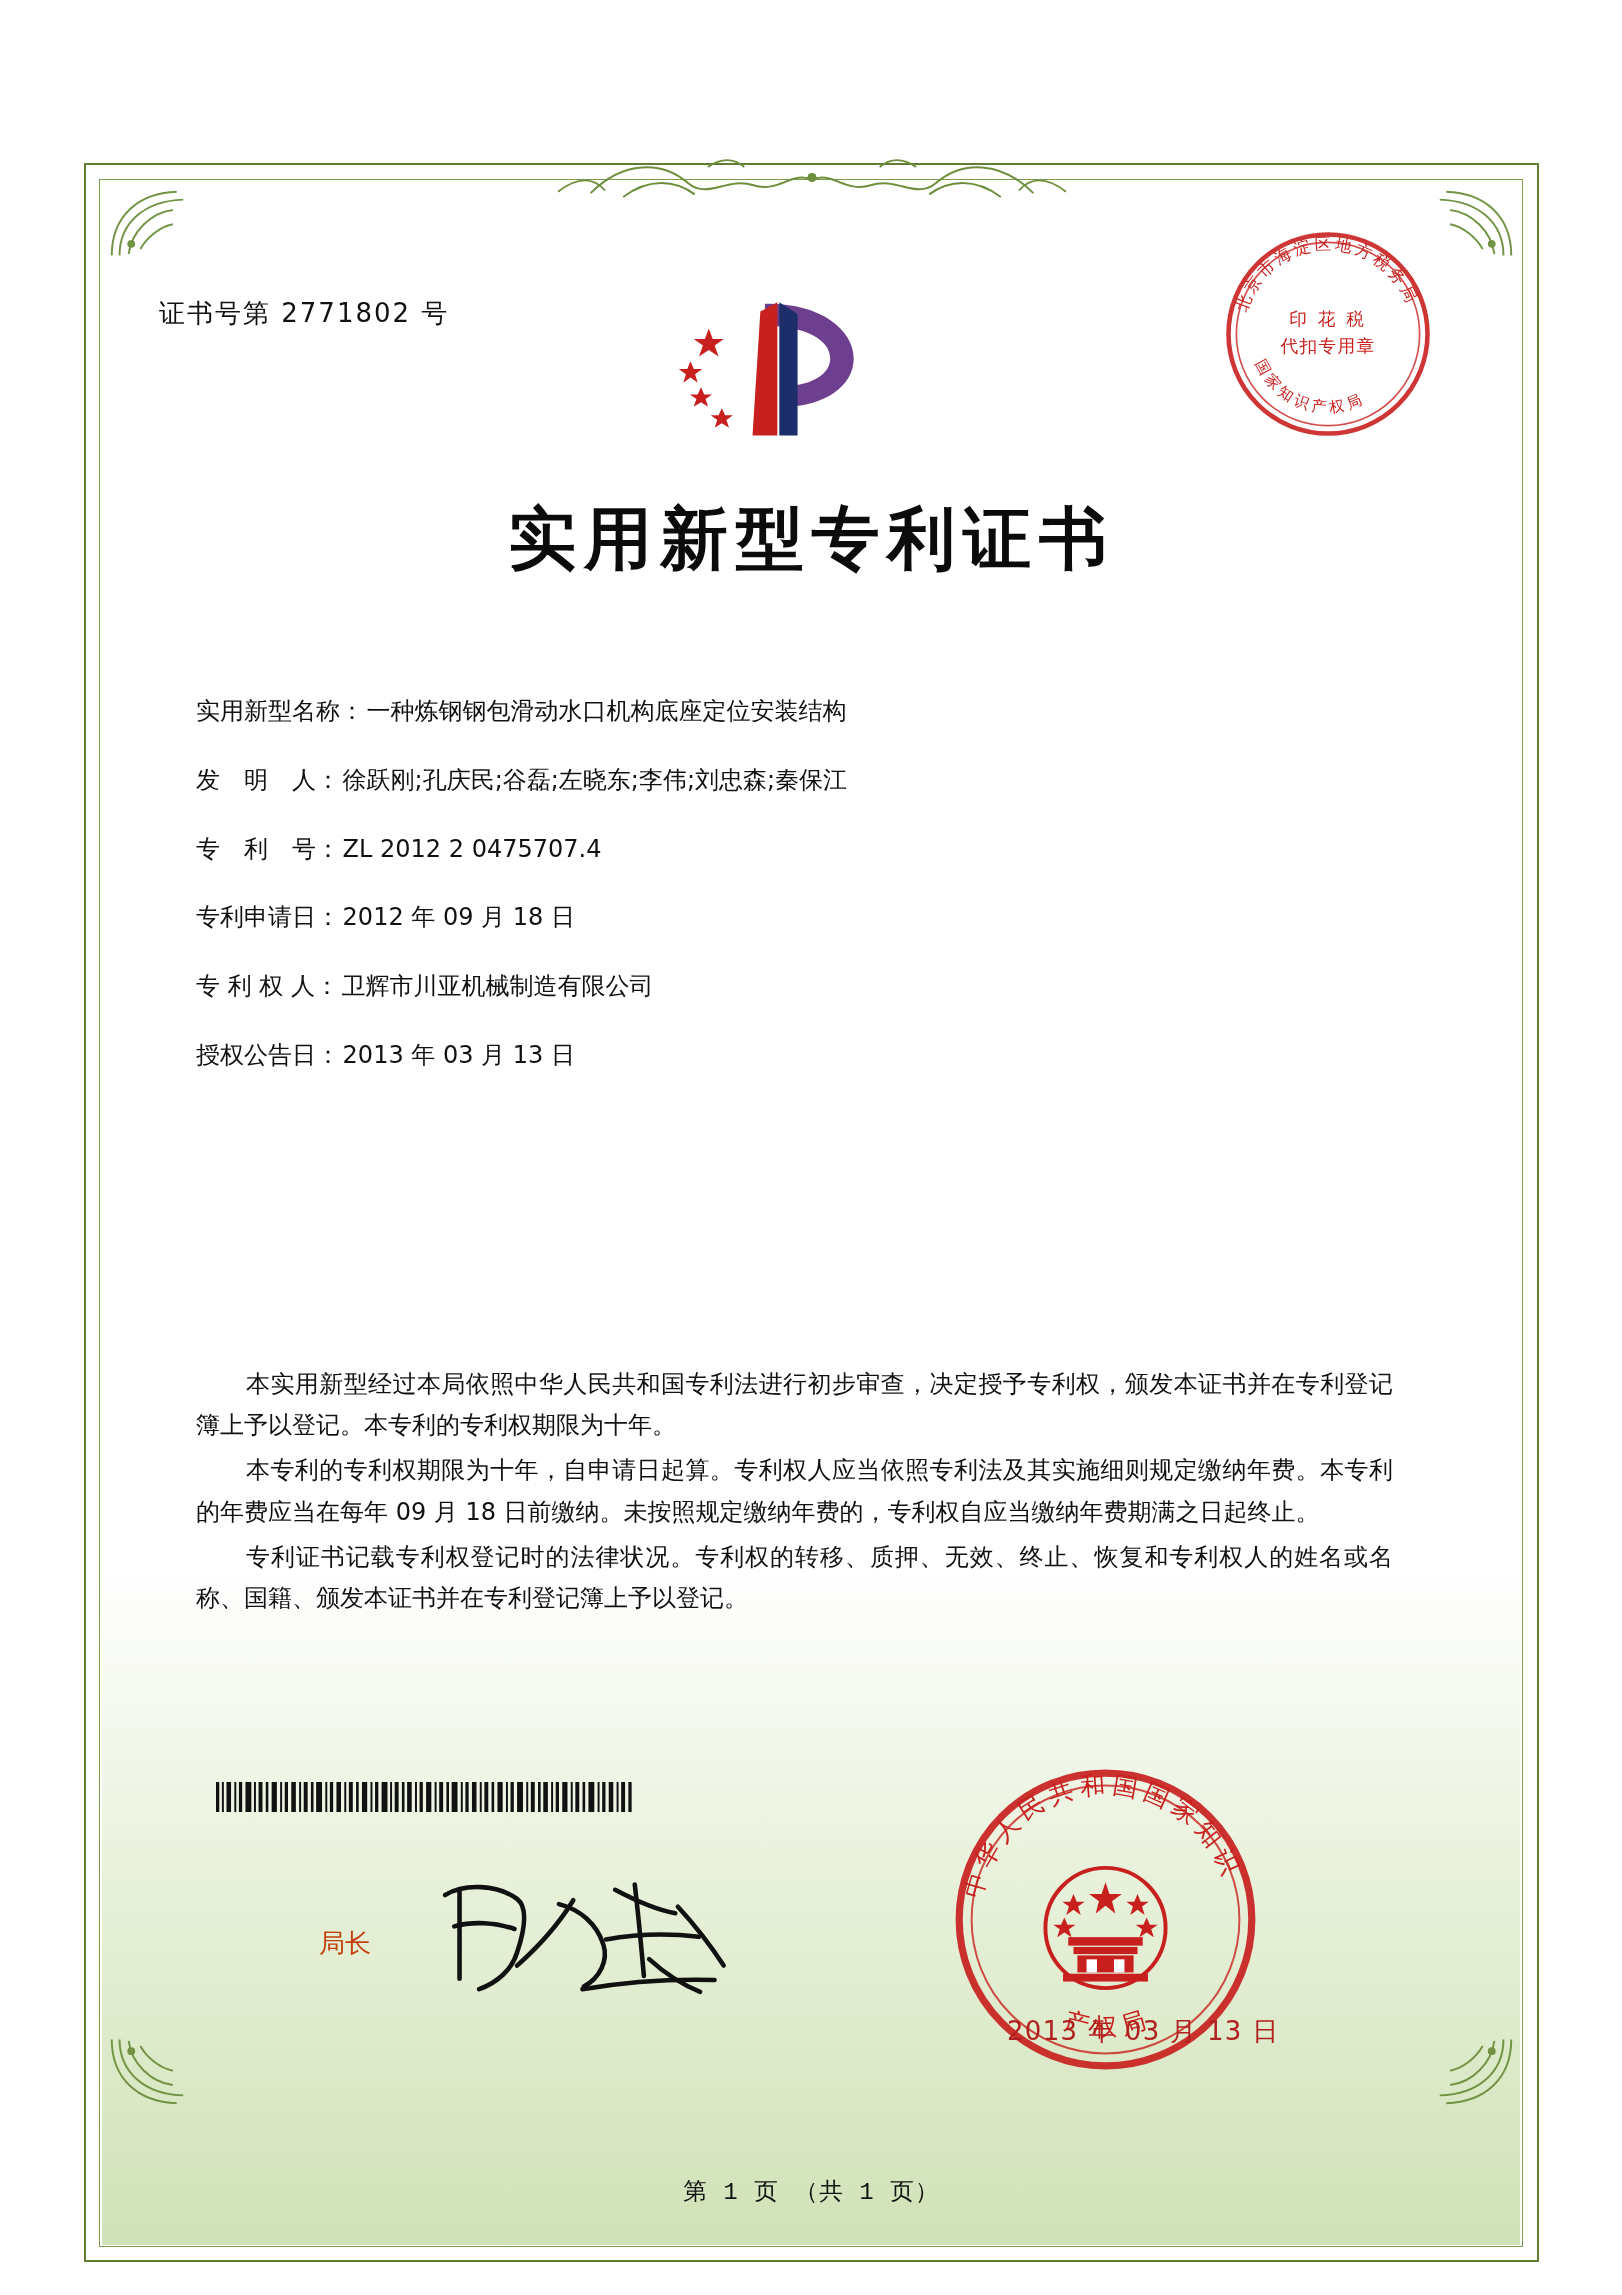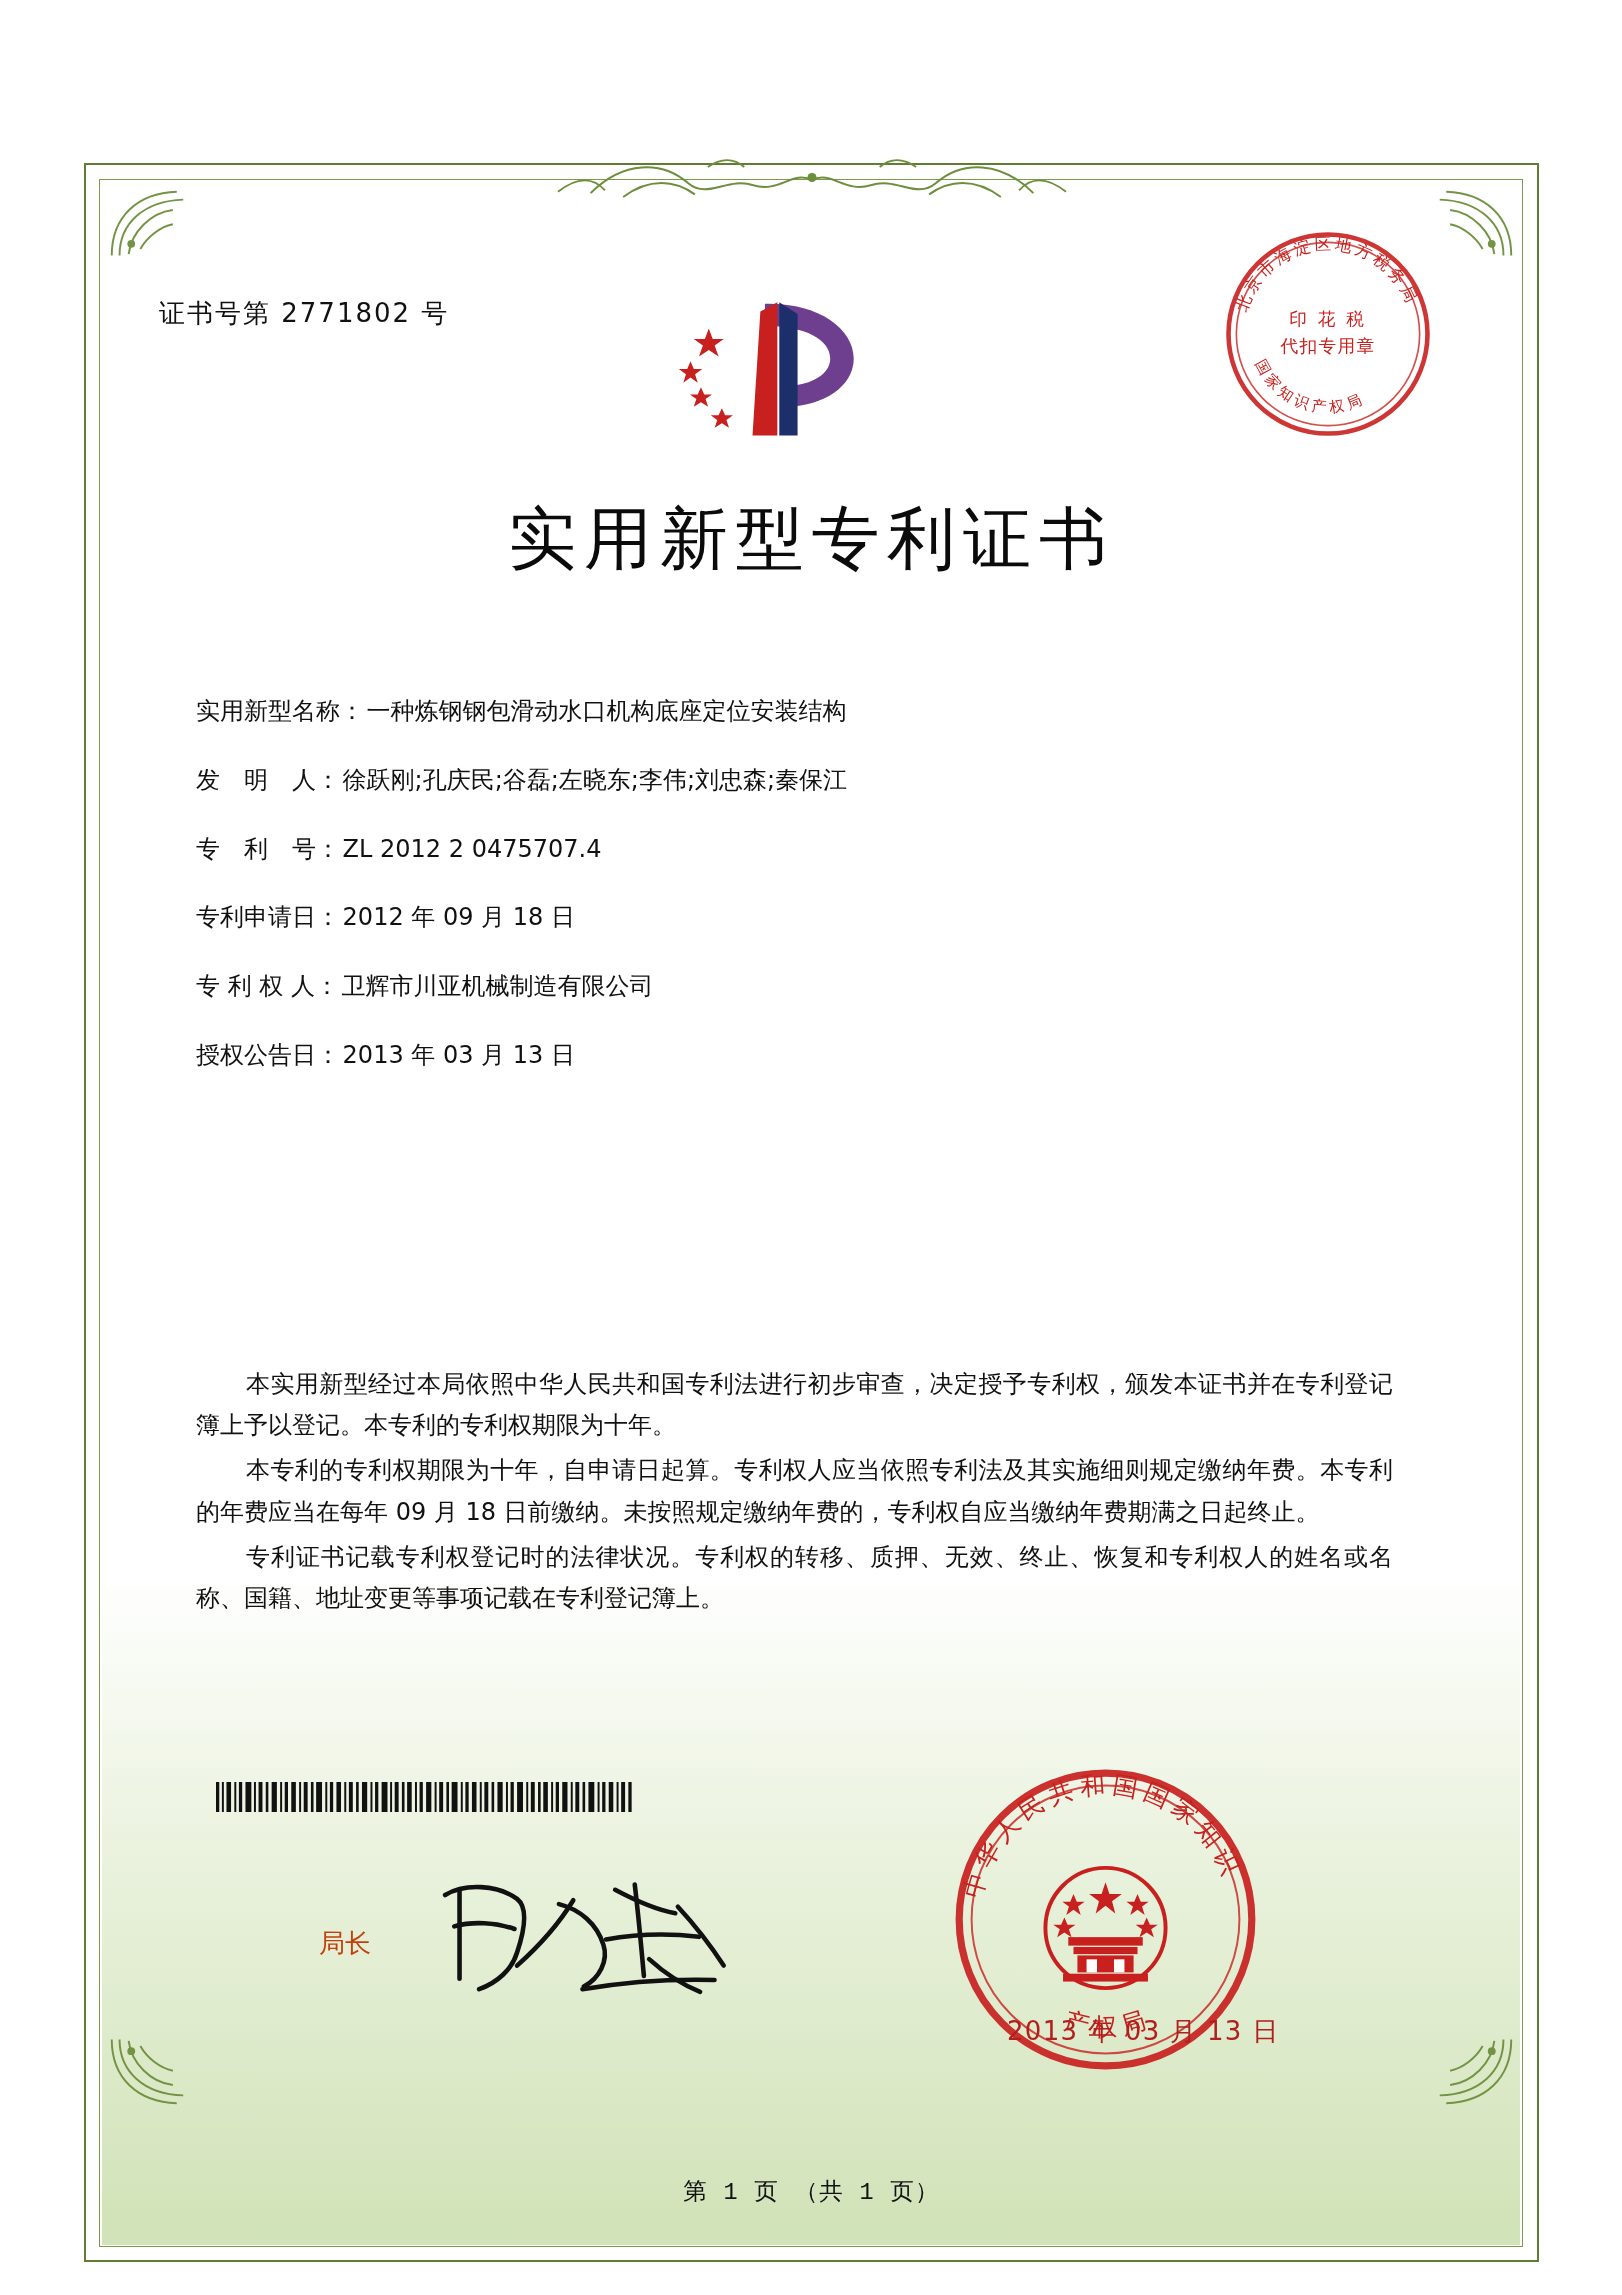--- a/index.html
+++ b/index.html
@@ -88,21 +88,21 @@
     width: 222px;
     height: 157px;
   }
   .title {
     position: absolute;
     left: 0;
     right: 0;
     top: 494px;
     text-align: center;
     font-size: 68px;
-    font-weight: normal;
+    font-weight: bold;
     letter-spacing: 7.8px;
     color: #0b0b0b;
     font-family: "DejaVu Sans", "Liberation Sans", sans-serif;
   }
 
   
   .stamp-tax {
     position: absolute;
     left: 1220px;
     top: 226px;
@@ -339,21 +339,21 @@
     <div class="field-row">
       <span class="field-label">授权公告日：</span>
       <span class="field-value">2013 年 03 月 13 日</span>
     </div>
 
   </div>
 
   <div class="body-text">
     <p>本实用新型经过本局依照中华人民共和国专利法进行初步审查，决定授予专利权，颁发本证书并在专利登记簿上予以登记。本专利的专利权期限为十年。</p>
     <p>本专利的专利权期限为十年，自申请日起算。专利权人应当依照专利法及其实施细则规定缴纳年费。本专利的年费应当在每年 09 月 18 日前缴纳。未按照规定缴纳年费的，专利权自应当缴纳年费期满之日起终止。</p>
-    <p>专利证书记载专利权登记时的法律状况。专利权的转移、质押、无效、终止、恢复和专利权人的姓名或名称、国籍、地址变更等事项记载在专利登记簿上。</p>
+    <p>专利证书记载专利权登记时的法律状况。专利权的转移、质押、无效、终止、恢复和专利权人的姓名或名称、国籍、颁发本证书并在专利登记簿上予以登记。</p>
   </div>
 
   <div class="barcode">
     <svg viewBox="0 0 640 46" xmlns="http://www.w3.org/2000/svg" preserveAspectRatio="none">
       <g fill="#111">
         <rect x="0" y="0" width="5" height="46"></rect>
           <rect x="9" y="0" width="3" height="46"></rect>
         <rect x="16" y="0" width="7" height="46"></rect>
           <rect x="28" y="0" width="3" height="46"></rect>
         <rect x="35" y="0" width="5" height="46"></rect>

